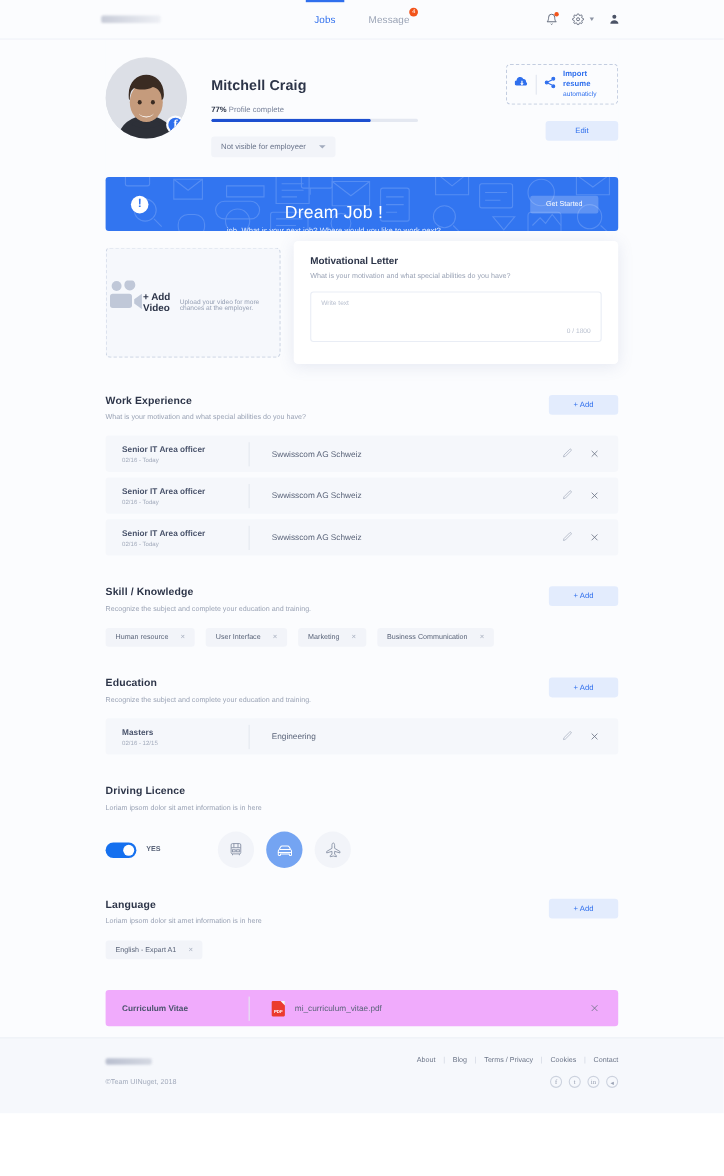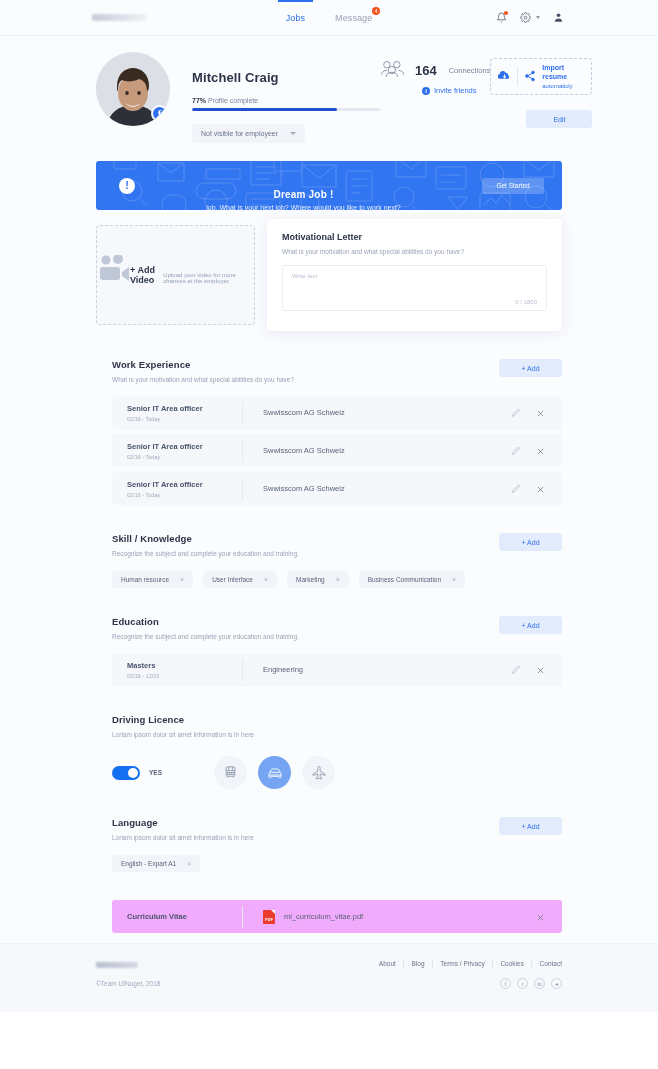--- a/index.html
+++ b/index.html
@@ -214,21 +214,21 @@
     font-size: 11px; font-weight: bold;
     display: flex; align-items: center; justify-content: center;
     line-height: 1;
     z-index: 2;
   }
   .banner-text {
     position: relative; z-index: 2;
     flex: 1; text-align: center;
     margin-left: -10px;
   }
-  .banner-title { font-size: 10px; font-weight: bold; color: #fff; letter-spacing: .2px; margin-top: 28px; }
+  .banner-title { font-size: 16px; font-weight: normal; color: #fff; letter-spacing: .2px; margin-top: 28px; }
   .banner-sub { font-size: 7px; color: #e4edfd; margin-top: 4px; }
   .banner-btn {
     position: relative; z-index: 2;
     margin-right: 18px;
     width: 62px; height: 16px;
     background: #strip;
     background: rgba(255,255,255,.22);
     border-radius: 2px;
     color: #fff;
     font-size: 6.5px;
@@ -269,21 +269,21 @@
     padding: 7px 9px;
     position: relative;
   }
   .letter-ph { font-size: 6px; color: #b9c0cf; }
   .letter-count {
     position: absolute; right: 9px; bottom: 5px;
     font-size: 6px; color: #b9c0cf;
   }
 
   
-  .section { margin-top: 28px; margin-left: 16px; }
+  .section { margin-top: 28px; }
   .sec-head { display: flex; align-items: flex-start; }
   .sec-titles { flex: 1; }
   .sec-title { font-size: 9.5px; font-weight: bold; color: #2c3448; letter-spacing: .1px; }
   .sec-sub { font-size: 6.5px; color: #9aa3b5; margin-top: 6px; }
   .btn-add {
     width: 63px; height: 18px;
     background: #e3ecfd;
     border-radius: 3px;
     color: #2f6fed;
     font-size: 7px;
@@ -477,39 +477,20 @@
           </div>
           <div class="pbar">
             <div class="pbar-fill" id="pbarfill" style="width: 77%;"></div>
           </div>
           <div class="select-pill">
             <span>Not visible for employeer</span>
             <span class="caret-gray"></span>
           </div>
         </div>
 
-        <div class="connections">
-          <div class="conn-row">
-            <span>
-              <svg width="26" height="17" viewBox="0 0 34 22" fill="none" stroke="#8e97aa" stroke-width="1.3">
-                <circle cx="9" cy="6" r="4.2"></circle>
-                  <circle cx="22" cy="6" r="4.2"></circle>
-                <circle cx="15.5" cy="13" r="4.8"></circle>
-                <path d="M2 19c0-3.4 3.1-5.5 7-5.5M31 19c0-3.4-3.1-5.5-7-5.5"></path>
-                <path d="M8 22c0-4 3.3-6 7.5-6s7.5 2 7.5 6"></path>
-              </svg>
-            </span>
-            <span class="conn-count">164</span>
-            <span class="conn-label">Connections</span>
-          </div>
-          <div class="invite">
-            <span class="info-dot">i</span>
-            <span>Invite friends</span>
-          </div>
-        </div>
 
         <div class="profile-actions">
           <div class="import-box">
             <span>
               <svg width="13" height="13" viewBox="0 0 24 24" fill="#2f6fed">
                 <path d="M19 12a5 5 0 0 0-4.6-5A6 6 0 0 0 3 9.5 4 4 0 0 0 4 18h15a4 4 0 0 0 0-6z"></path>
                 <path d="M11 10h2v4h2l-3 4-3-4h2z" fill="#fff"></path>
               </svg>
             </span>
             <span class="import-sep"></span>

